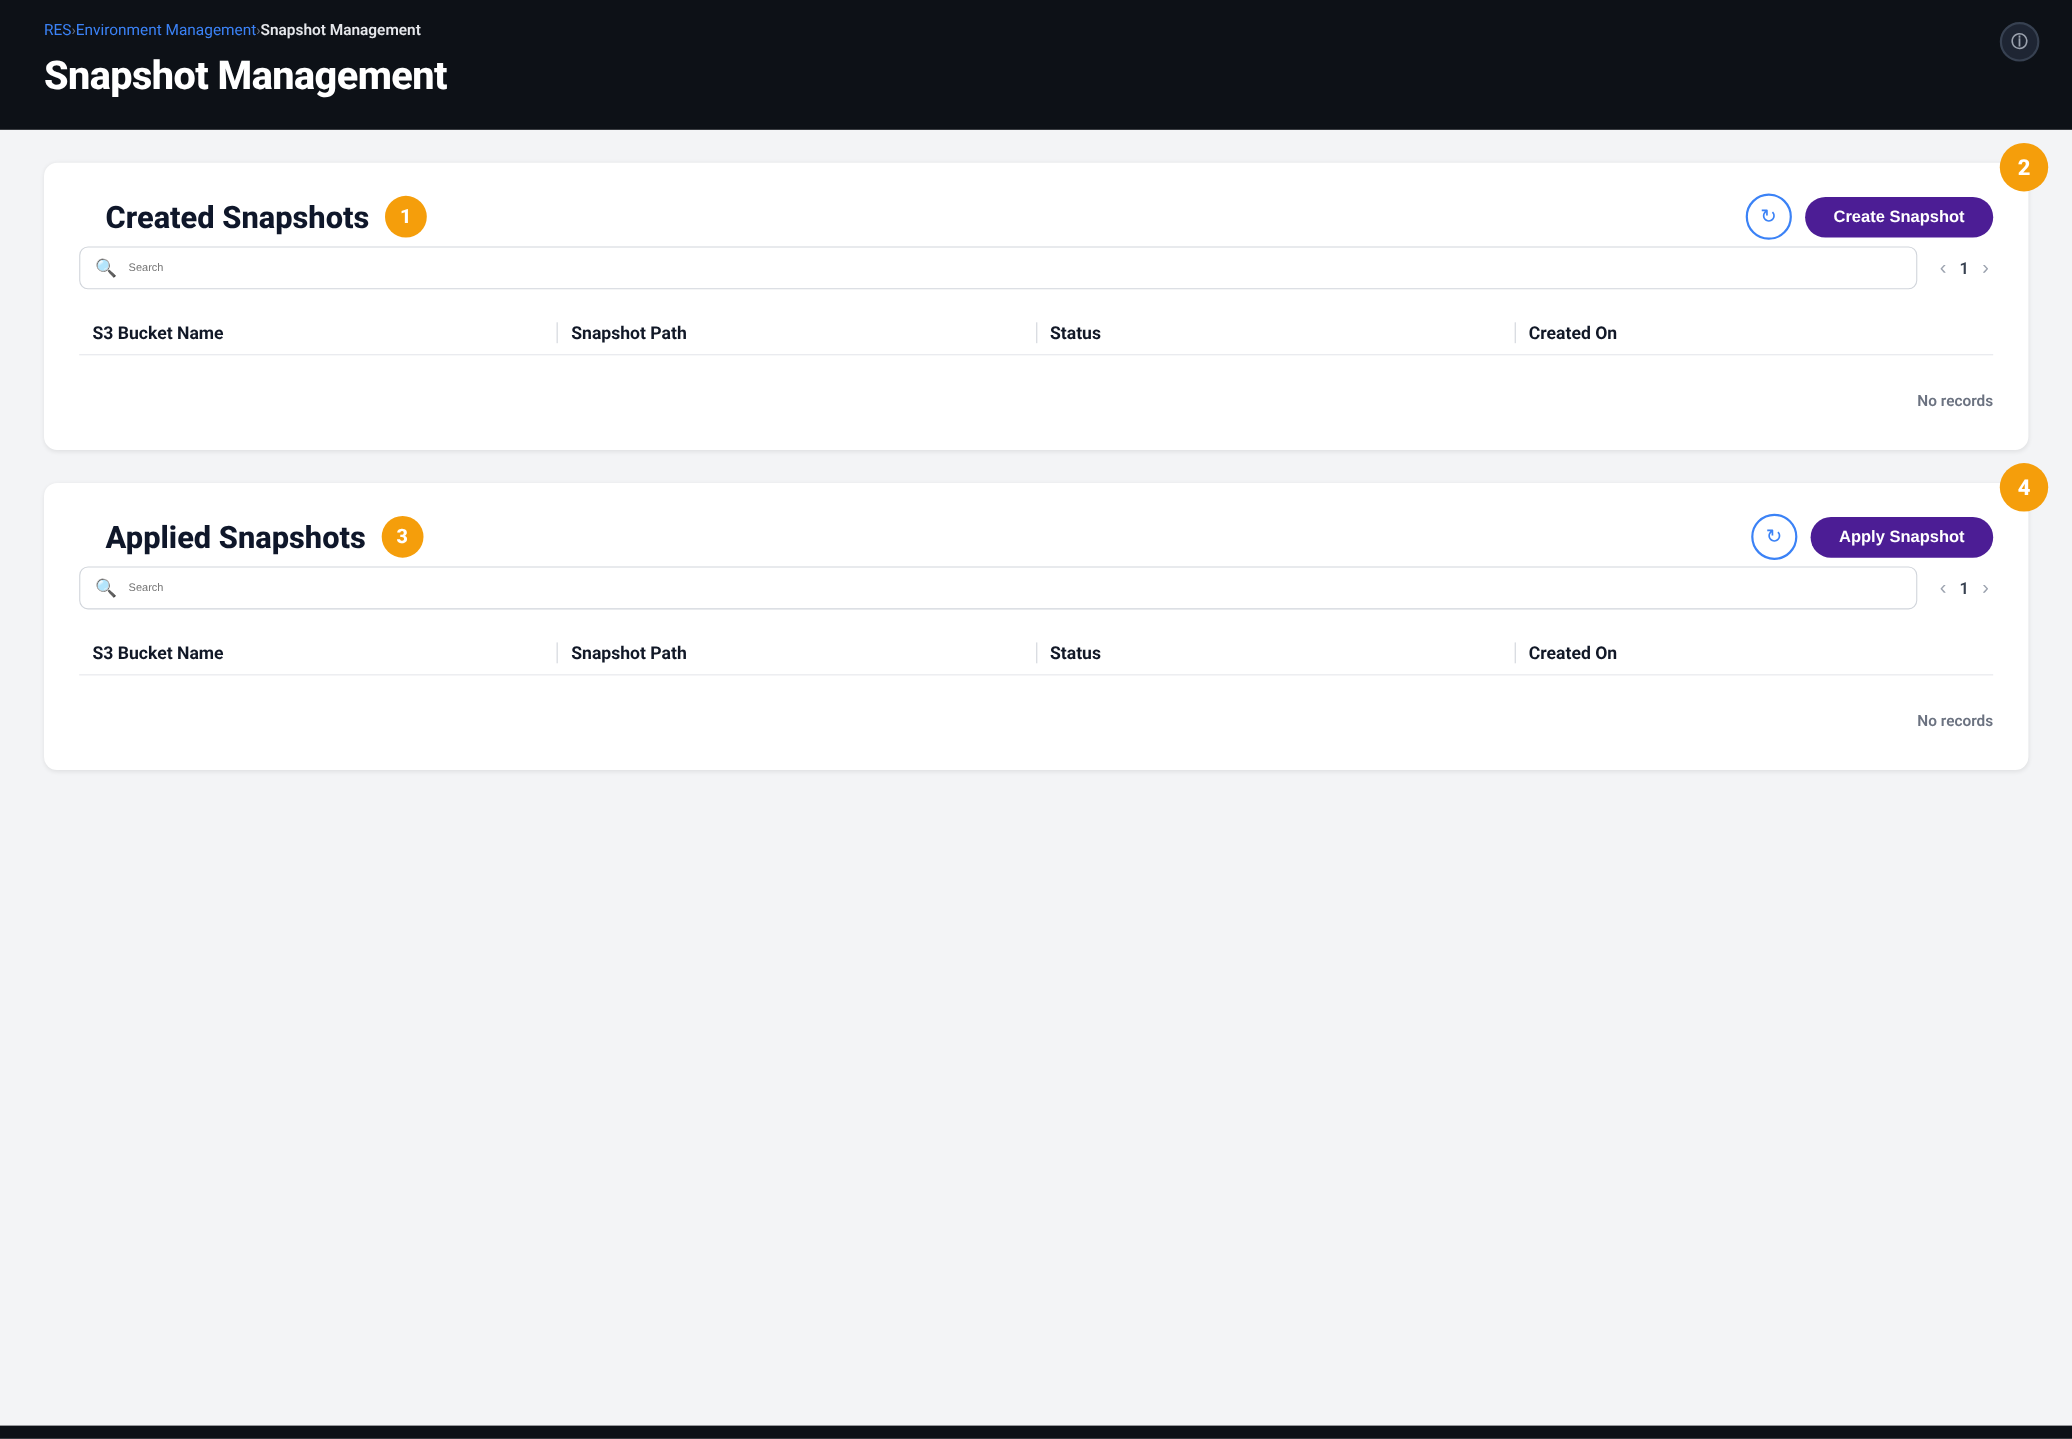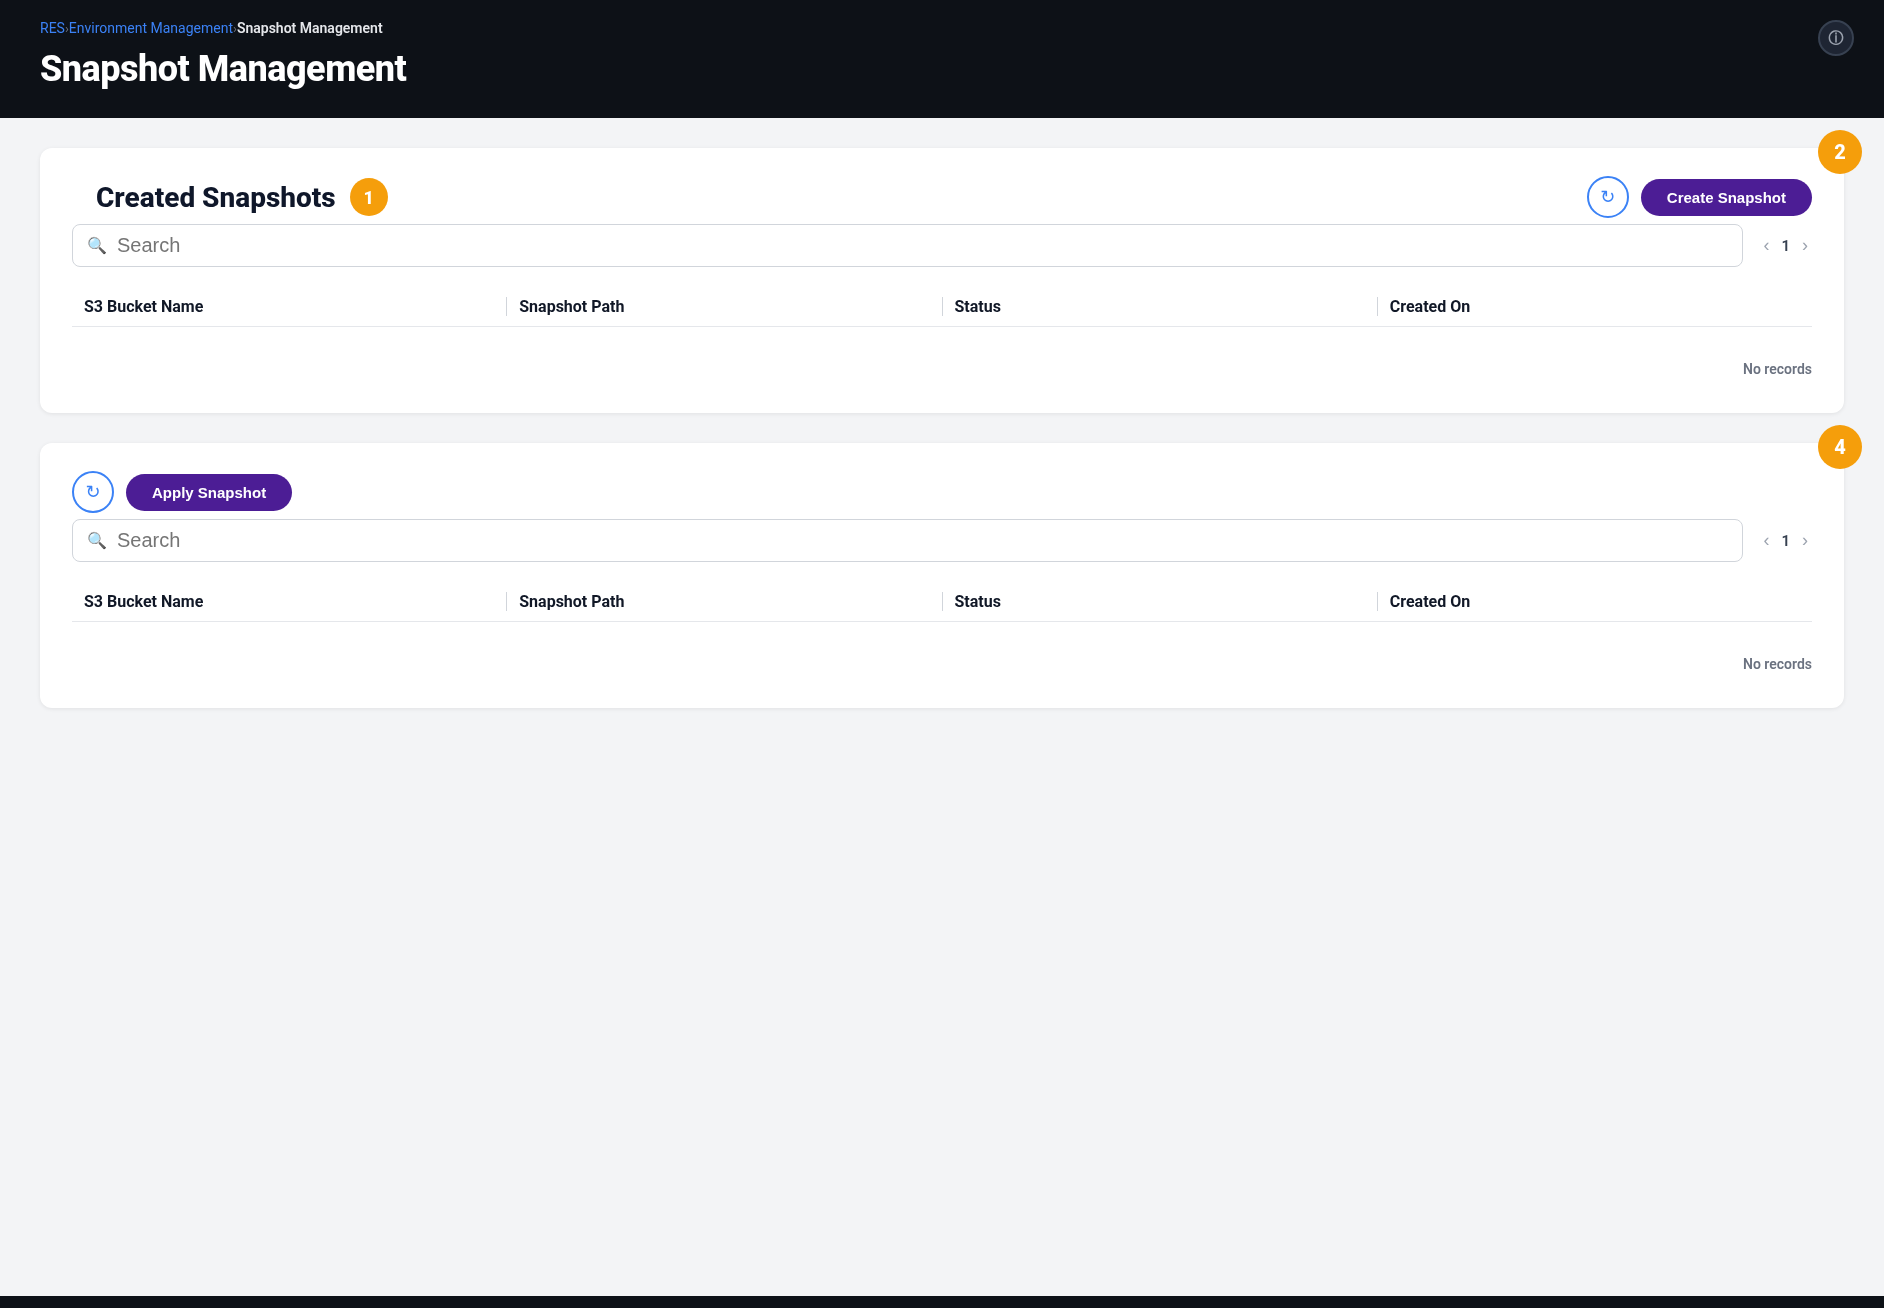--- a/index.html
+++ b/index.html
@@ -171,21 +171,21 @@
     }
 
     .search-icon {
       color: #9ca3af;
       font-size: 16px;
     }
 
     .search-input {
       border: none;
       outline: none;
-      font-size: 20px;
+      font-size: 10px;
       color: #0c4a6e;
       width: 100%;
       background: transparent;
     }
 
     .pagination {
       display: flex;
       align-items: center;
       gap: 8px;
       color: #374151;
@@ -313,20 +313,24 @@
       </div>
 
       <div class="no-records">No records</div>
     </div>
 
     <div class="card" style="position:relative; overflow: visible;">
 
       <div class="corner-badge">4</div>
 
       <div class="card-header">
+        <div class="card-title-group">
+          <span class="card-title">Applied Snapshots</span>
+          <div class="badge-number">3</div>
+        </div>
         <div class="card-actions">
           <button class="refresh-btn">
             <span>↻</span>
           </button>
           <button class="action-btn">Apply Snapshot</button>
         </div>
       </div>
 
 
       <div class="search-row">

